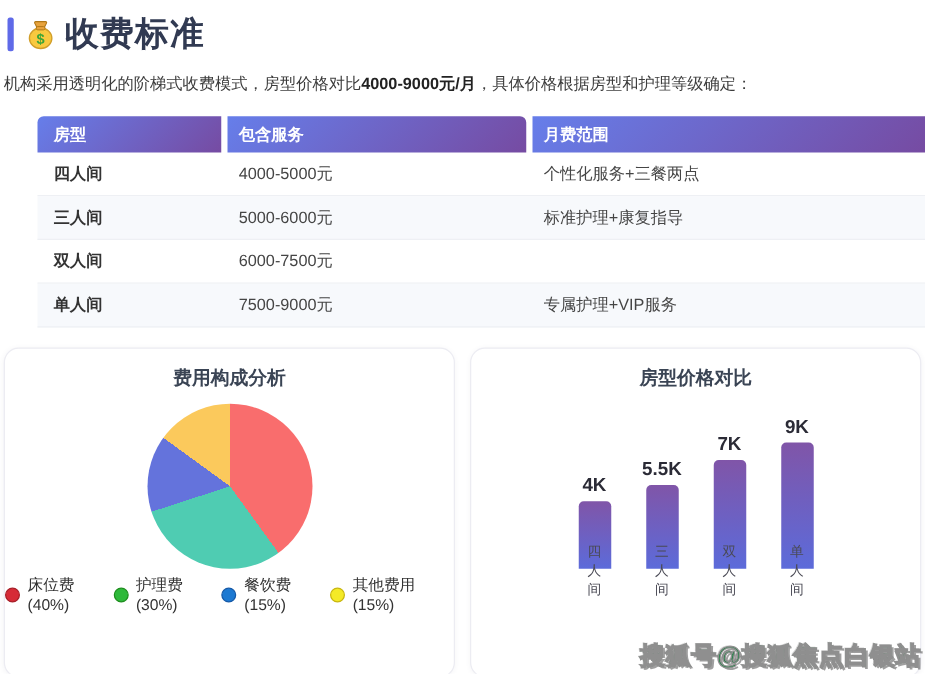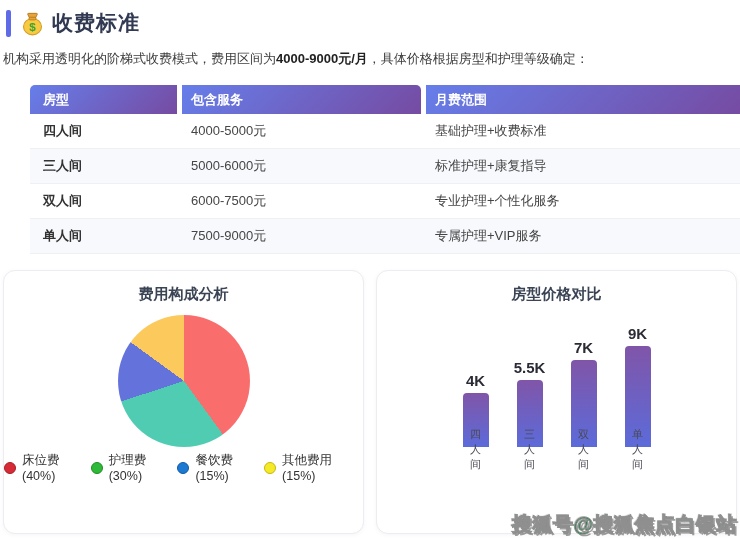--- a/index.html
+++ b/index.html
@@ -7,21 +7,21 @@
   body {
     font-family:"Liberation Sans","DejaVu Sans",sans-serif;
     background:#ffffff; position:relative; overflow:hidden;
   }
   .page { position:relative; width:740px; height:539px; }
 
   
   .sec-header { display:flex; align-items:center; margin:9px 0 0 6px; }
   .accent-bar { width:5px; height:27px; border-radius:2px; background:#5f6ae8; margin-right:9px; }
   .moneybag { width:25px; height:25px; margin-right:7px; flex:0 0 auto; }
-  .sec-title { font-size:21px; font-weight:bold; color:#313a52; letter-spacing:1px; }
+  .sec-title { font-size:27px; font-weight:bold; color:#313a52; letter-spacing:1px; }
 
   
   .intro { margin:13px 0 0 3px; font-size:13px; color:#3c3c3c; line-height:17px; }
   .intro b { color:#222; }
 
   
   .price-table { margin-top:18px; width:740px;padding-left:30px; }
   .t-head { display:grid; grid-template-columns:147px 239px 1fr; column-gap:5px; height:29px; }
   .th {
     background:linear-gradient(135deg,#667eea 0%,#764ba2 100%);
@@ -83,42 +83,41 @@
     <div class="accent-bar"></div>
     <svg class="moneybag" viewBox="0 0 32 32">
       <path d="M12.5 9.5 L10 4.5 Q9.5 3 11 3 L21 3 Q22.5 3 22 4.5 L19.5 9.5 Z" fill="#e8a33d" stroke="#b07818" stroke-width="1.2"></path>
       <ellipse cx="16" cy="20" rx="11.5" ry="10.5" fill="#f9c93f" stroke="#d19e2a" stroke-width="1.4"></ellipse>
       <rect x="11.5" y="8" width="9" height="3.4" rx="1.6" fill="#e8a33d" stroke="#b07818" stroke-width="1"></rect>
       <text x="16" y="26" text-anchor="middle" font-size="15" font-weight="bold" fill="#3ba437">$</text>
     </svg>
     <h1 class="sec-title">收费标准</h1>
   </div>
 
-  <p class="intro"><span>机构采用透明化的阶梯式收费模式，费用区间为</span><b>4000-9000元/月</b><span>，具体价格根据房型和护理等级确定：</span></p>
+  <p class="intro"><span>机构采用透明化的阶梯式收费模式，房型价格对比</span><b>4000-9000元/月</b><span>，具体价格根据房型和护理等级确定：</span></p>
 
   <div class="price-table">
     <div class="t-head">
       <div class="th th1">房型</div>
       <div class="th th3">包含服务</div>
       <div class="th th2">月费范围</div>
     </div>
     <div class="t-row">
       <div class="td1">四人间</div>
       <div class="td2">4000-5000元</div>
-      <div class="td3">基础护理+收费标准</div>
+      <div class="td3">个性化服务+三餐两点</div>
     </div>
     <div class="t-row alt">
       <div class="td1">三人间</div>
       <div class="td2">5000-6000元</div>
       <div class="td3">标准护理+康复指导</div>
     </div>
     <div class="t-row">
       <div class="td1">双人间</div>
       <div class="td2">6000-7500元</div>
-      <div class="td3">专业护理+个性化服务</div>
     </div>
     <div class="t-row alt">
       <div class="td1">单人间</div>
       <div class="td2">7500-9000元</div>
       <div class="td3">专属护理+VIP服务</div>
     </div>
   </div>
 
   <div class="cards">
 

